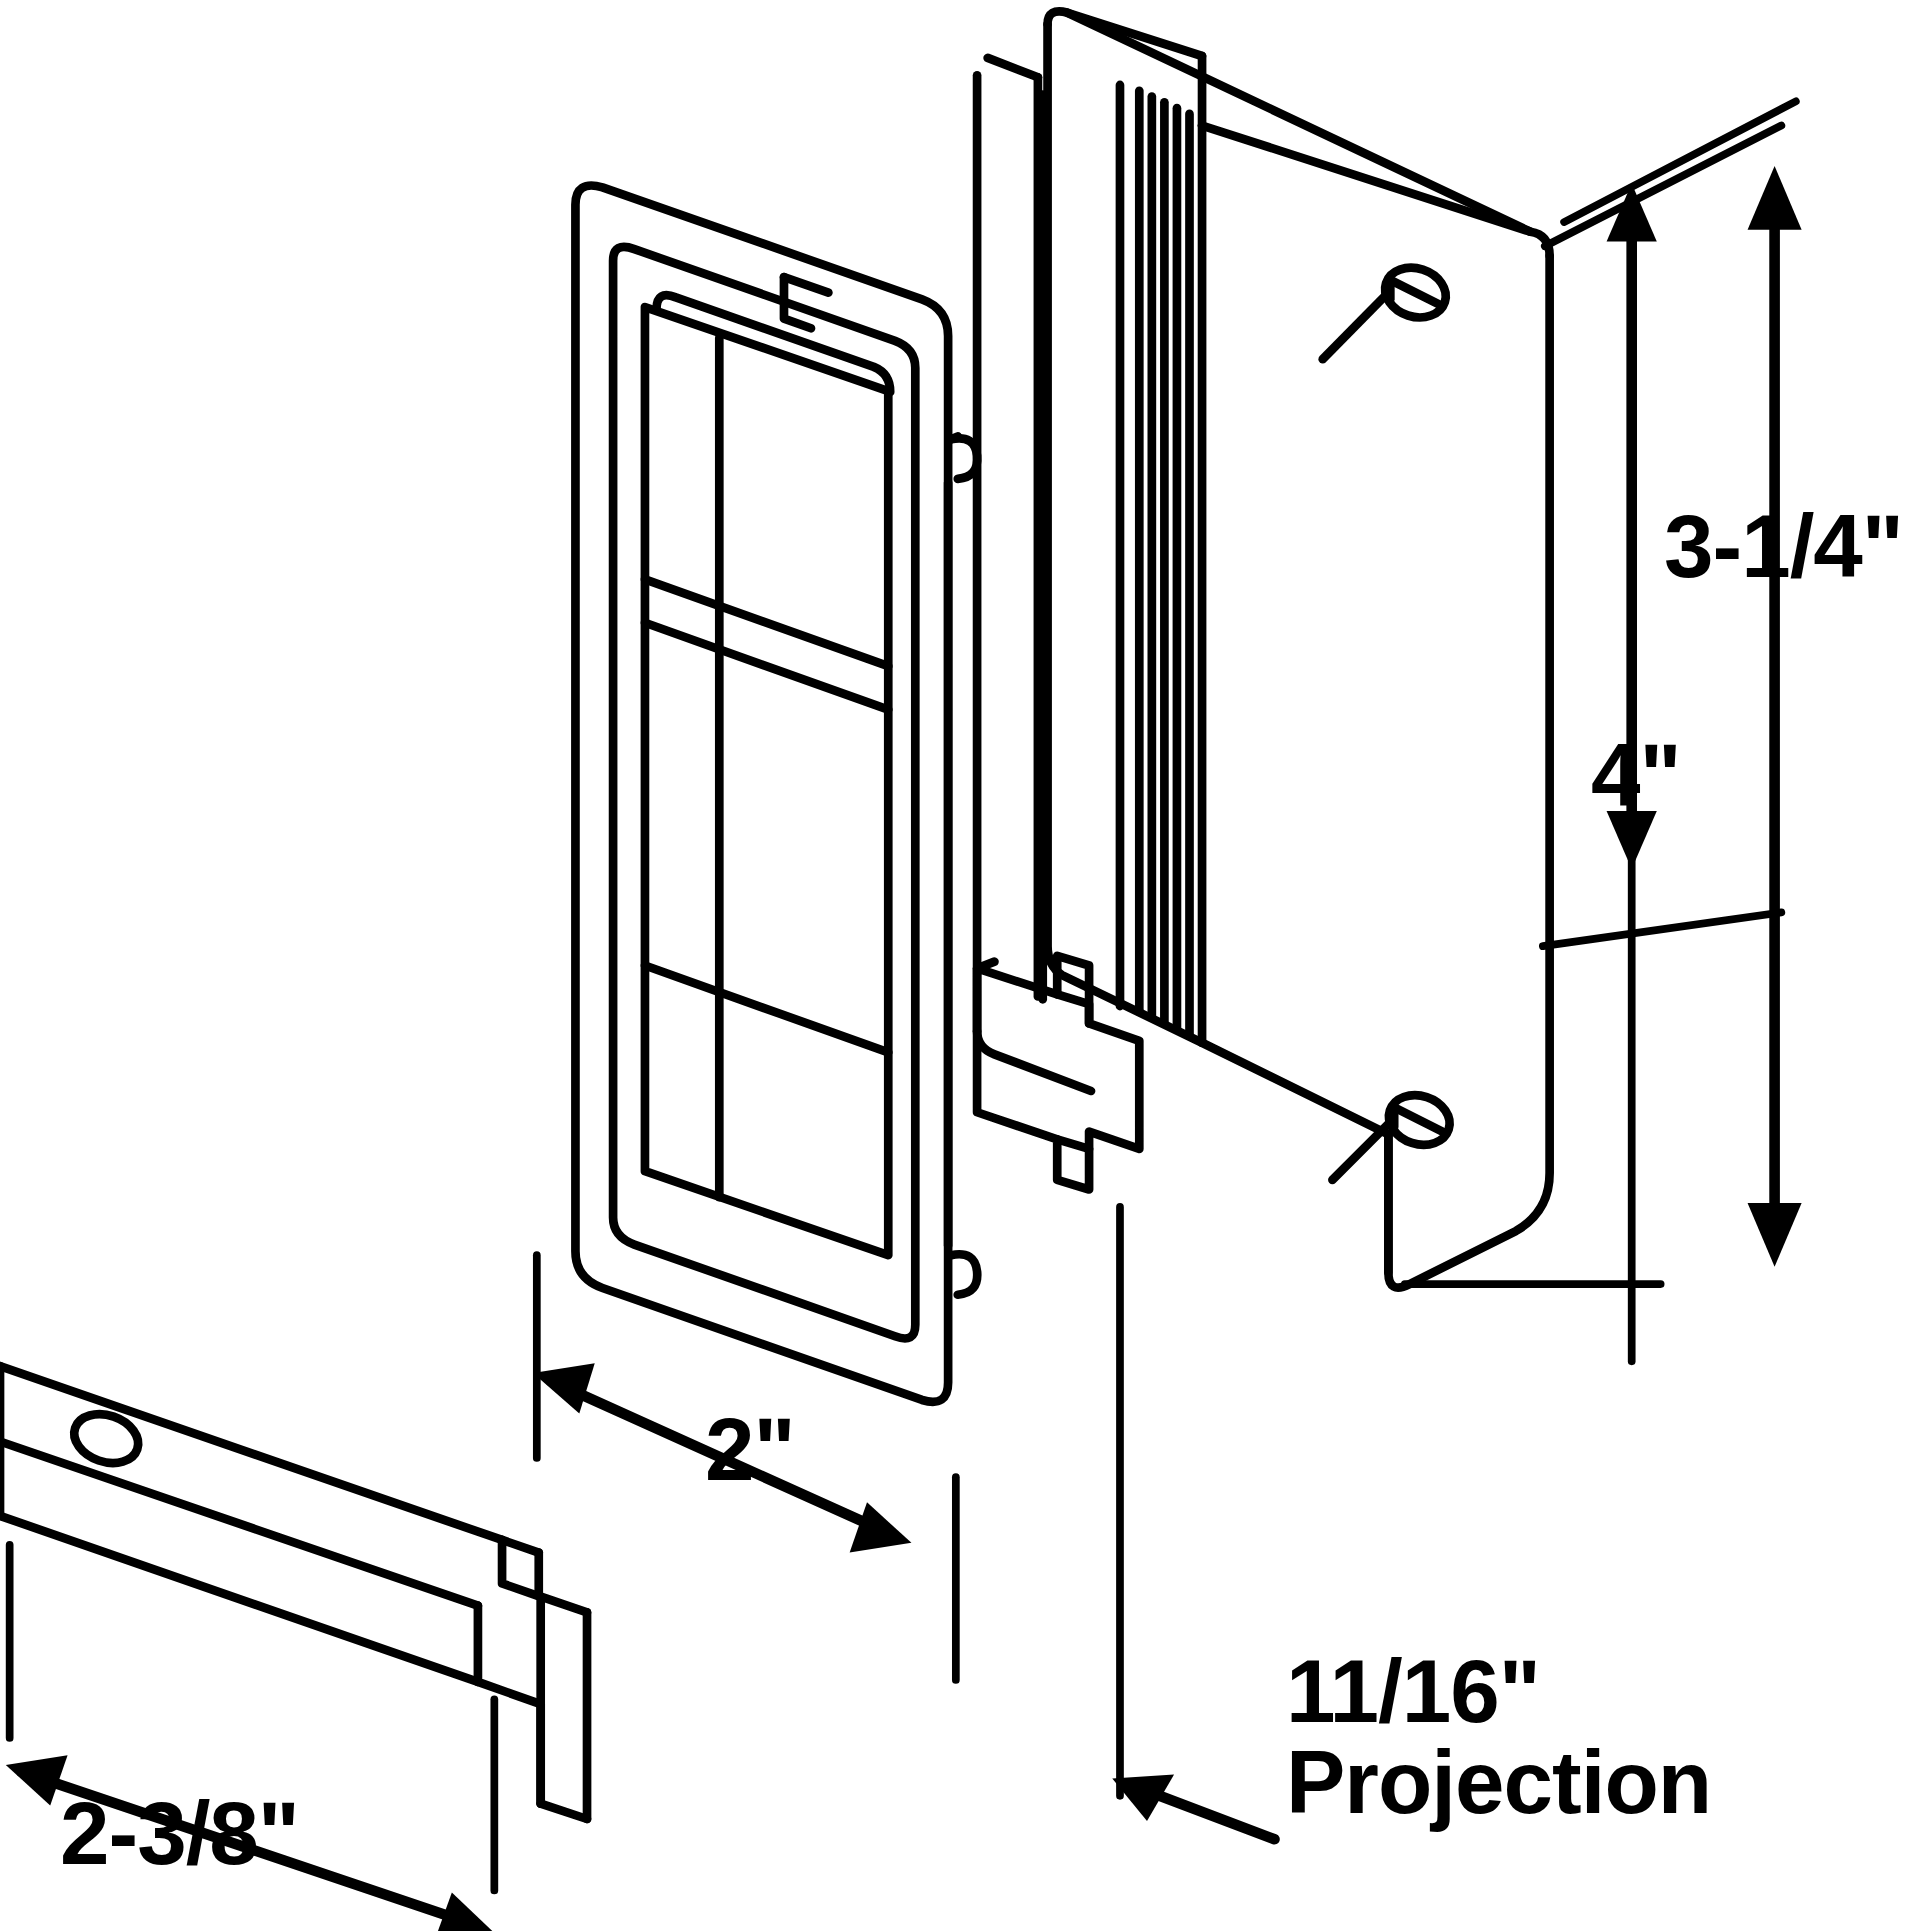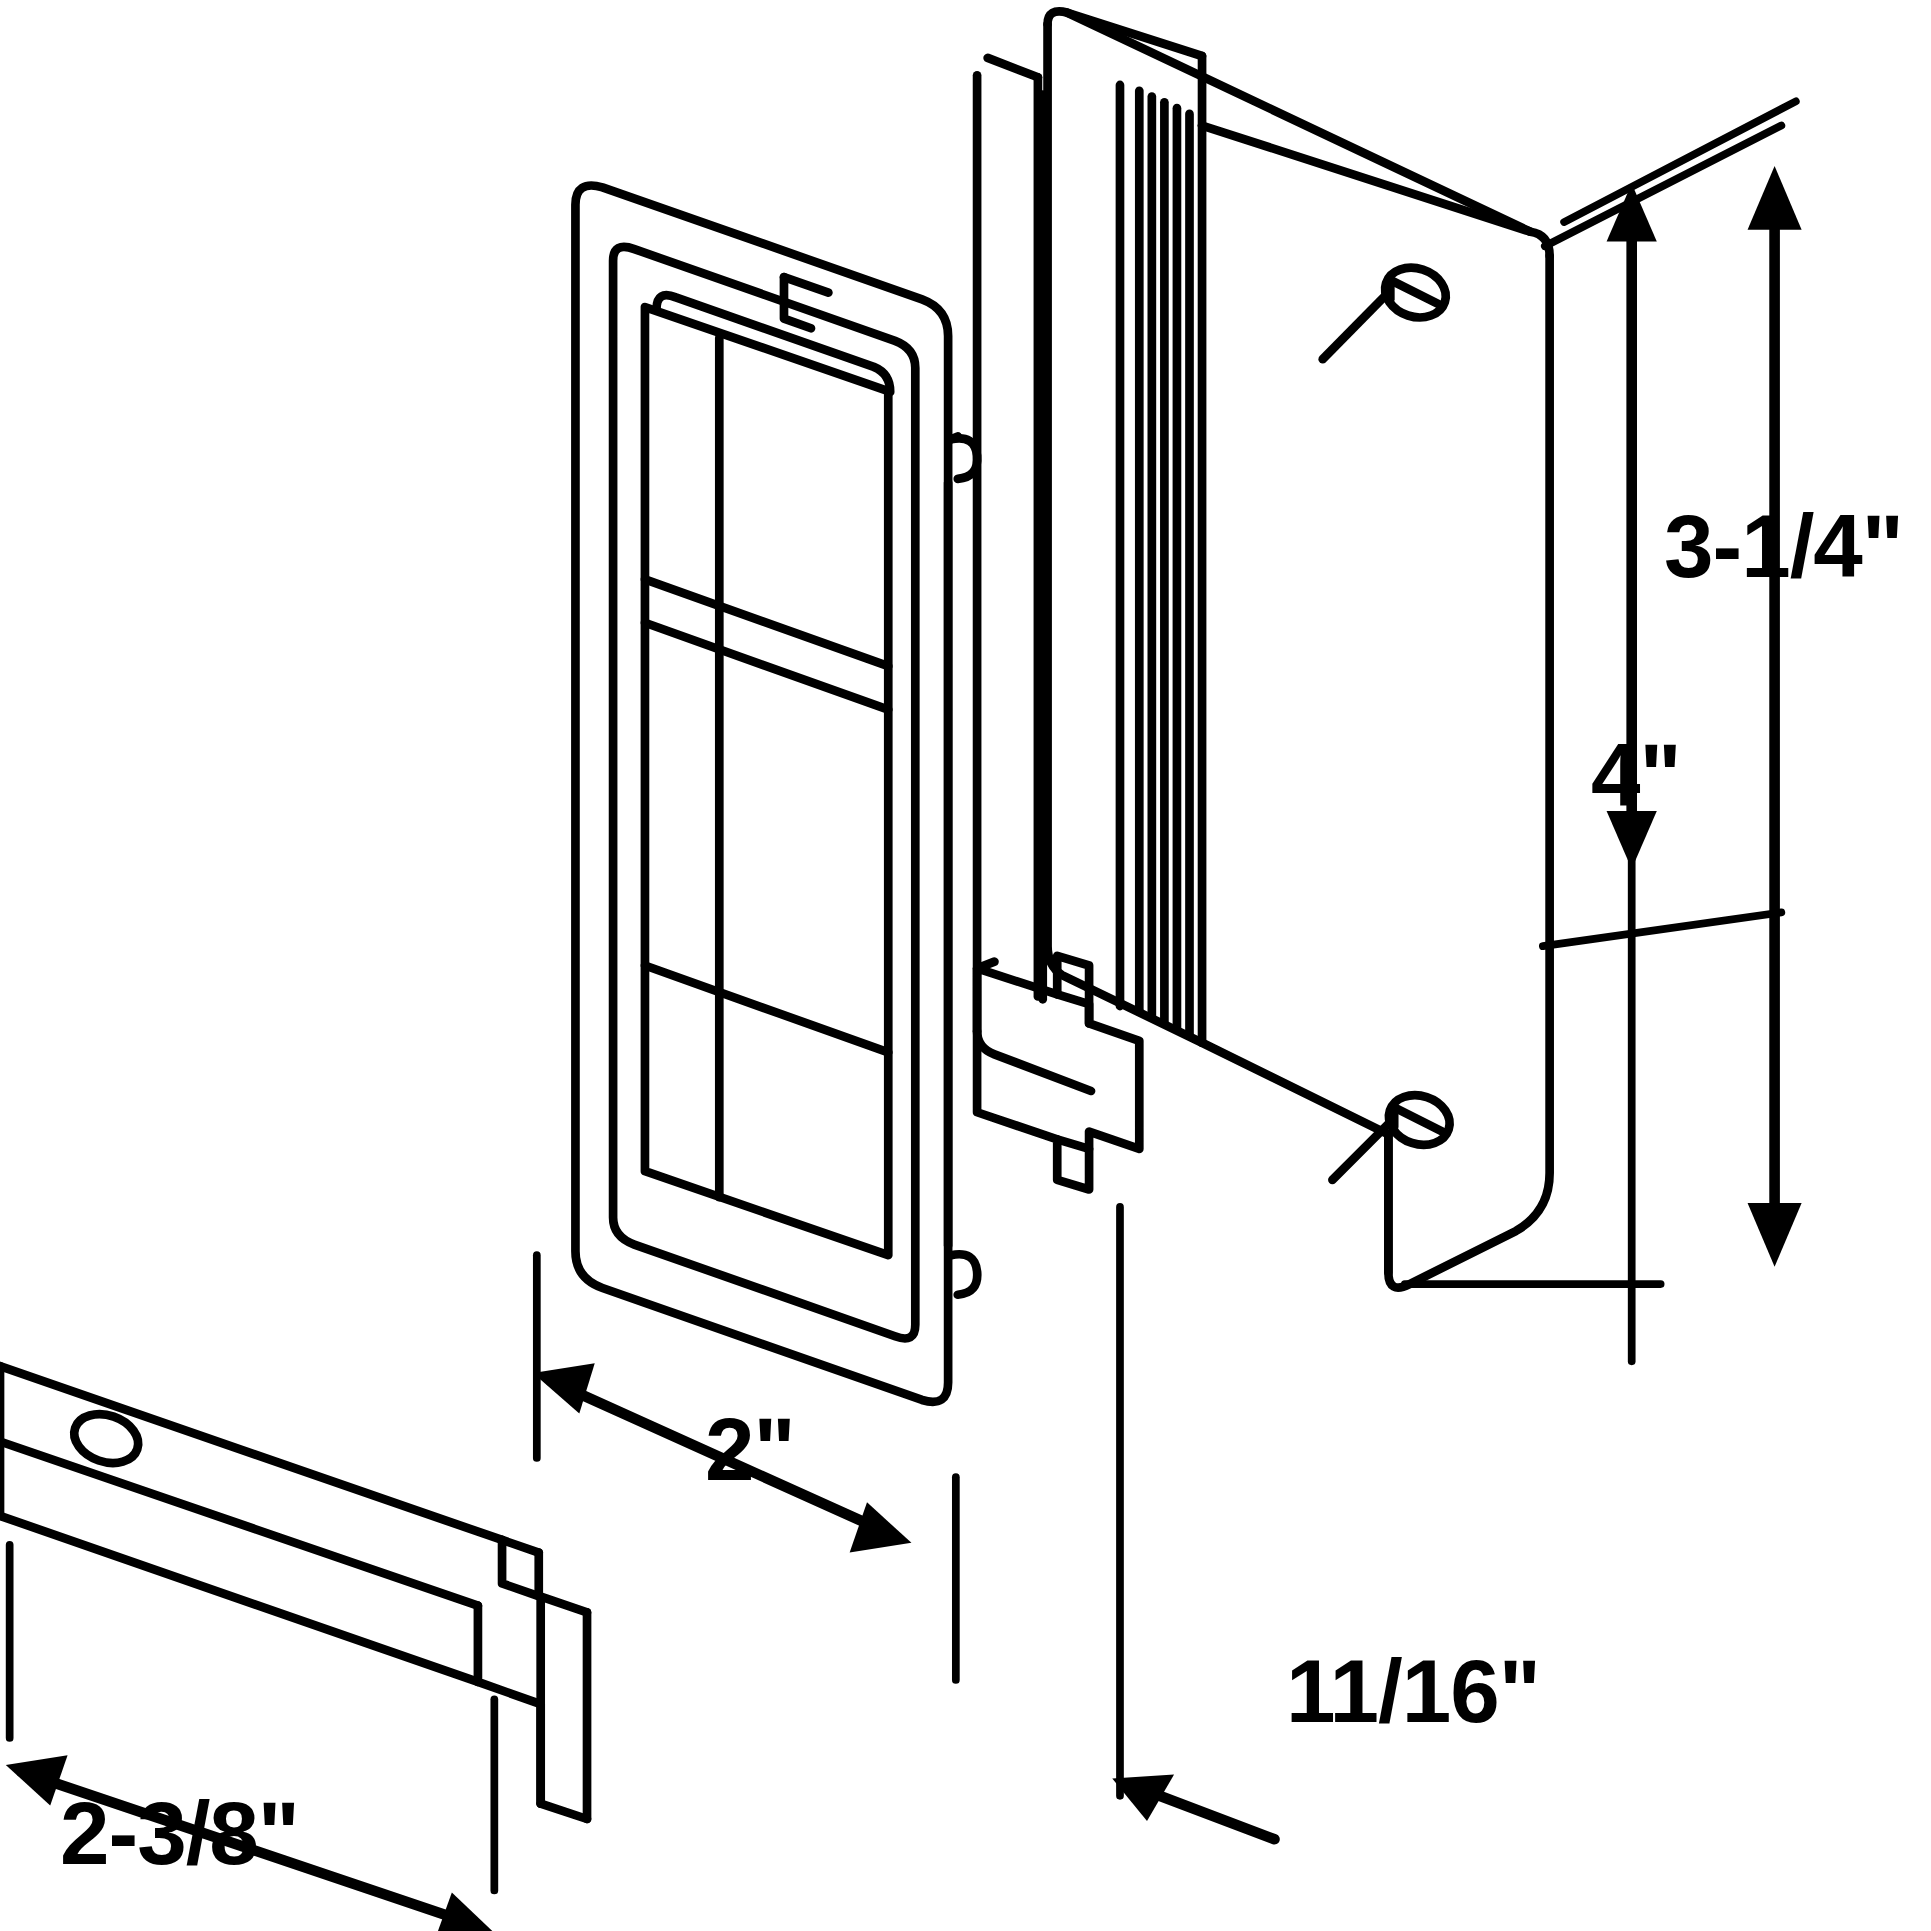--- a/index.html
+++ b/index.html
@@ -268,16 +268,17 @@
   <div class="dim-label dim-3-14">3-1/4"</div>
 
   <div class="dim-label dim-4">4"</div>
 
   <div class="dim-label dim-2">2"</div>
 
   <div class="dim-label dim-2-38">2-3/8"</div>
 
   <div class="dim-label dim-proj">
     <div>11/16"</div>
+    <div>Projection</div>
   </div>
 
 </div>
 
 
 </body></html>

